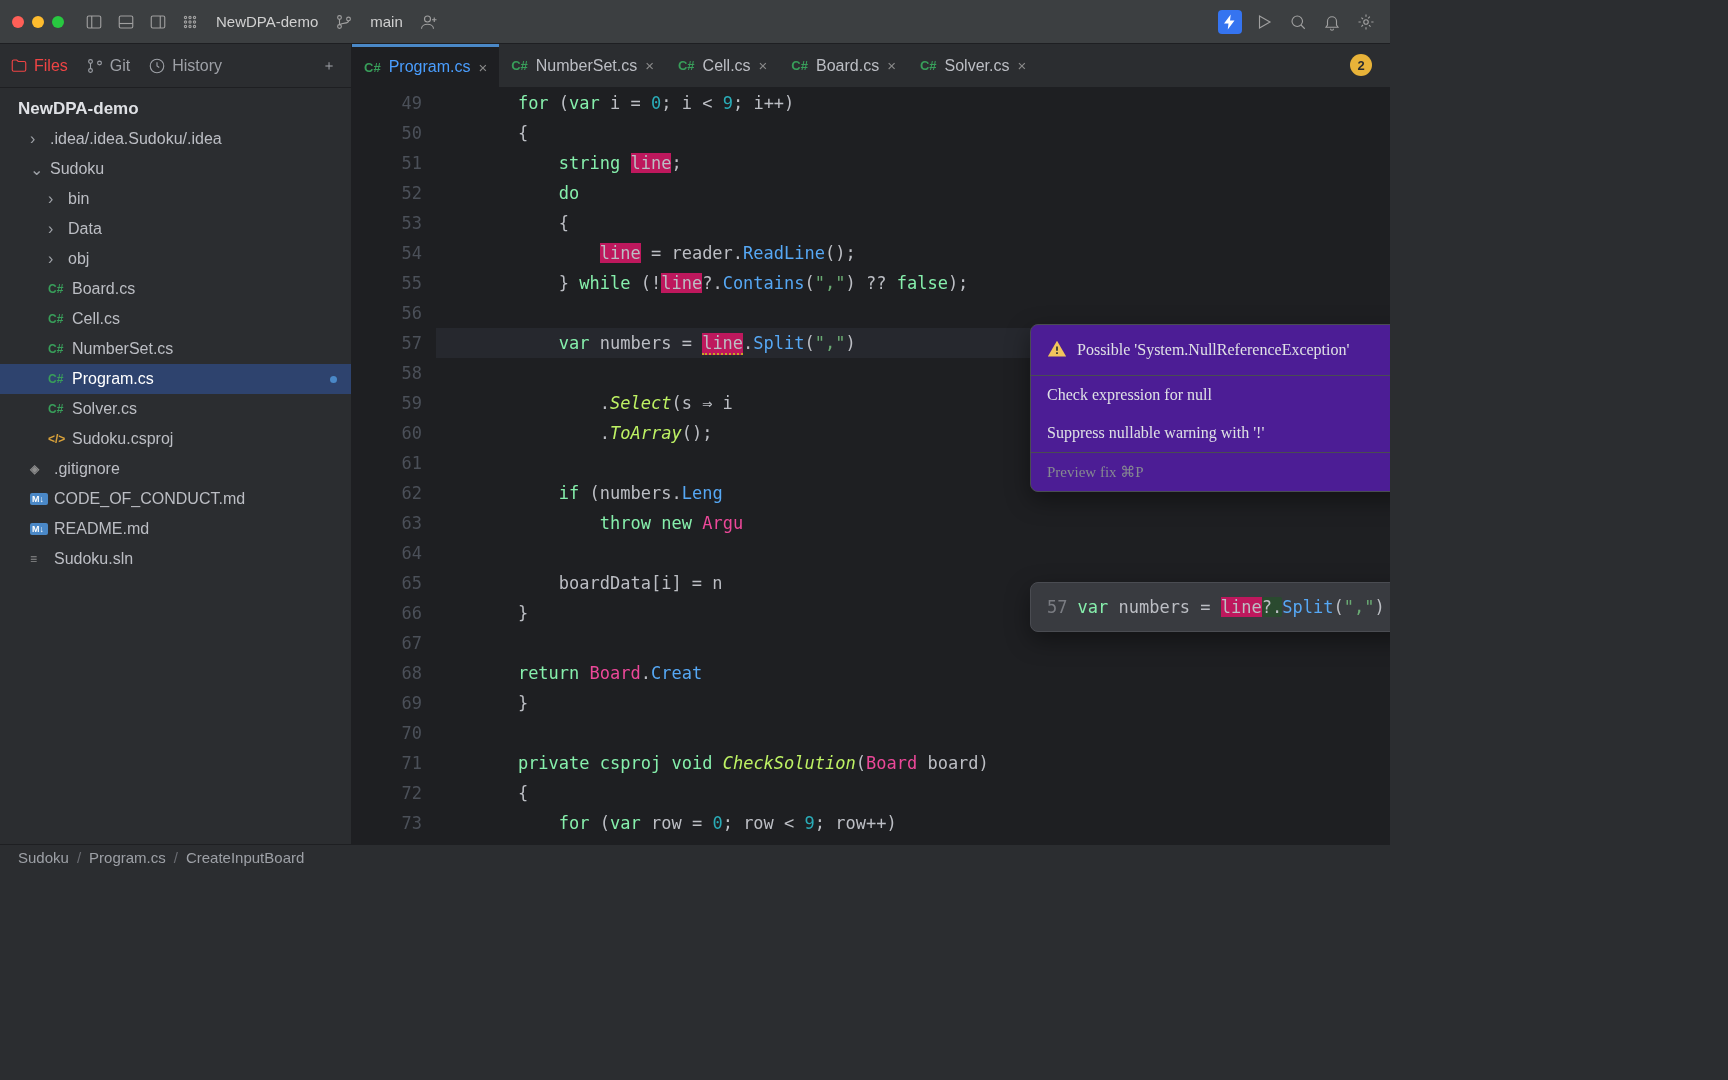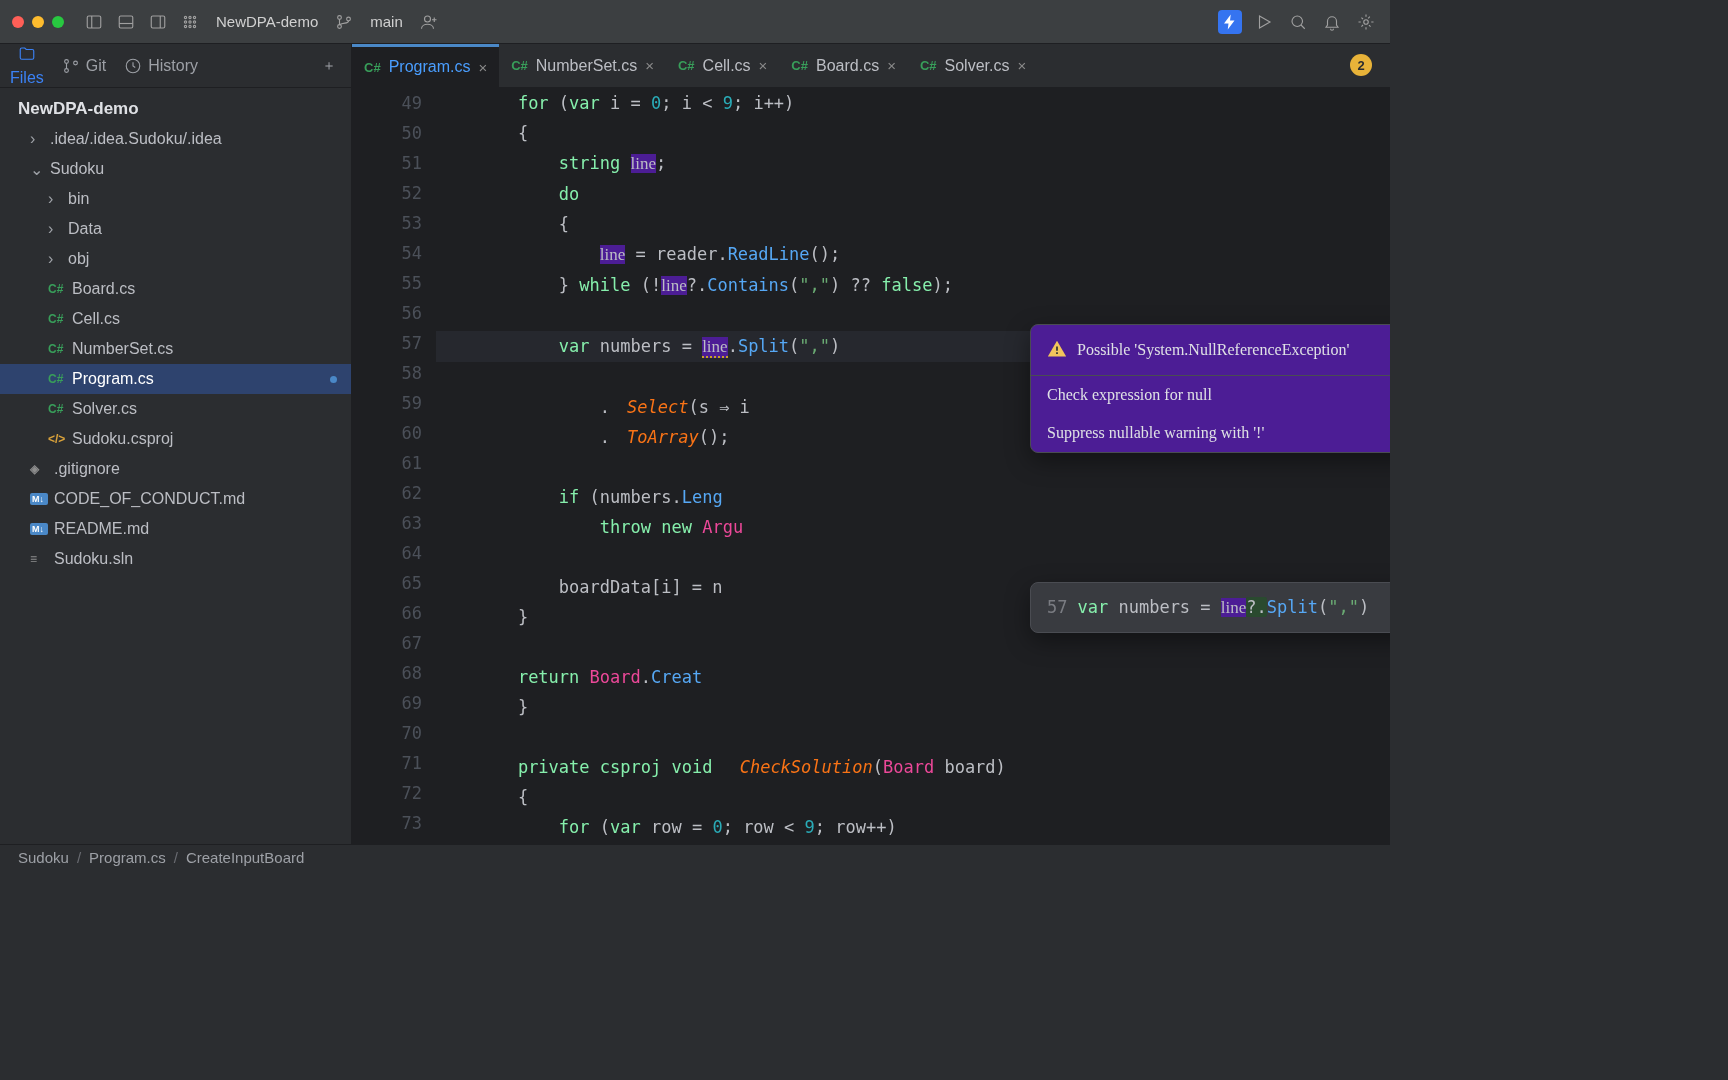--- a/index.html
+++ b/index.html
@@ -48,21 +48,21 @@
 }
 .sb-tabs {
   height: 44px;
   display: flex;
   align-items: center;
   padding: 0 10px;
   gap: 18px;
   border-bottom: 1px solid #1e1f22;
 }
 .sb-tab { display: flex; align-items: center; gap: 6px; color: #9da0a6; font-size: 16px; cursor: pointer; }
-.sb-tab.active { color: #3b82f6; flex-direction: column; }
+.sb-tab.active { color: #ef4444; }
 .sb-tab svg { width: 18px; height: 18px; }
 .sb-plus { margin-left: auto; color: #9da0a6; }
 
 .tree { padding-top: 6px; overflow-y: auto; }
 .tree-row {
   display: flex; align-items: center; height: 30px; padding-left: 18px;
   color: #bcbec4; font-size: 16px; cursor: pointer; gap: 6px;
 }
 .tree-row.title { font-weight: 600; font-size: 17px; color: #dfe1e5; }
 .tree-row.sel { background: #2e436e; color: #fff; }
@@ -91,24 +91,24 @@
 .ed-tab .close { color: #8a8a8a; font-size: 15px; }
 .ed-tab.active .name { color: #4a9eff; }
 
 .code-area { flex: 1; display: flex; overflow: hidden; font-family: 'SF Mono', Menlo, Consolas, monospace; font-size: 17px; line-height: 30px; }
 .gutter { width: 60px; text-align: right; padding-right: 14px; color: #4b5059; user-select: none; margin-left: 24px; }
 .code { flex: 1; white-space: pre; color: #bcbec4; position: relative; }
 .kw { color: #86efac; }
 .num { color: #2aacb8; }
 .str { color: #6aab73; }
 .fn { color: #56a8f5; }
-.fn-it { color: #f97316; font-style: italic; margin-left: 17px; }
+.fn-it { color: #bef264; font-style: italic; }
 .type { color: #ec4899; }
 .pl { color: #bcbec4; }
-.hl { background: #4c1d95; font-family: Liberation Serif, serif; }
+.hl { background: #be185d; }
 .cur-line { background: #26282e; display: block; }
 .warn-u { border-bottom: 2px dotted #c9a227; }
 
 .badge-count {
   position: absolute; top: 10px; right: 18px;
   width: 22px; height: 22px; background: #e8b339; color: #2b2d30;
   border-radius: 50%; display: flex; align-items: center; justify-content: center;
   font-size: 13px; font-weight: bold;
 }
 
@@ -390,20 +390,21 @@
     <div class="popup">
       <div class="popup-head">
         <svg viewBox="0 0 24 24">
             <path fill="#f2c55c" d="M12 2L1 21h22L12 2z"></path>
             <path stroke="#2b2d30" stroke-width="2" d="M12 9v5m0 2v2"></path>
           </svg>
         <div class="msg">Possible 'System.NullReferenceException'</div>
       </div>
       <div class="popup-item">Check expression for null</div>
       <div class="popup-item">Suppress nullable warning with '!'</div>
+      <div class="popup-foot">Preview fix ⌘P</div>
     </div>
 
     <div class="preview">
       <span class="ln">57</span><span class="kw">var</span> <span class="pl">numbers = </span><span class="hl">line</span><span class="ins">?.</span><span class="fn">Split</span>(<span class="str">","</span>)
     </div>
   </div>
 </div>
 
 <div class="statusbar">
   <span>Sudoku</span>

